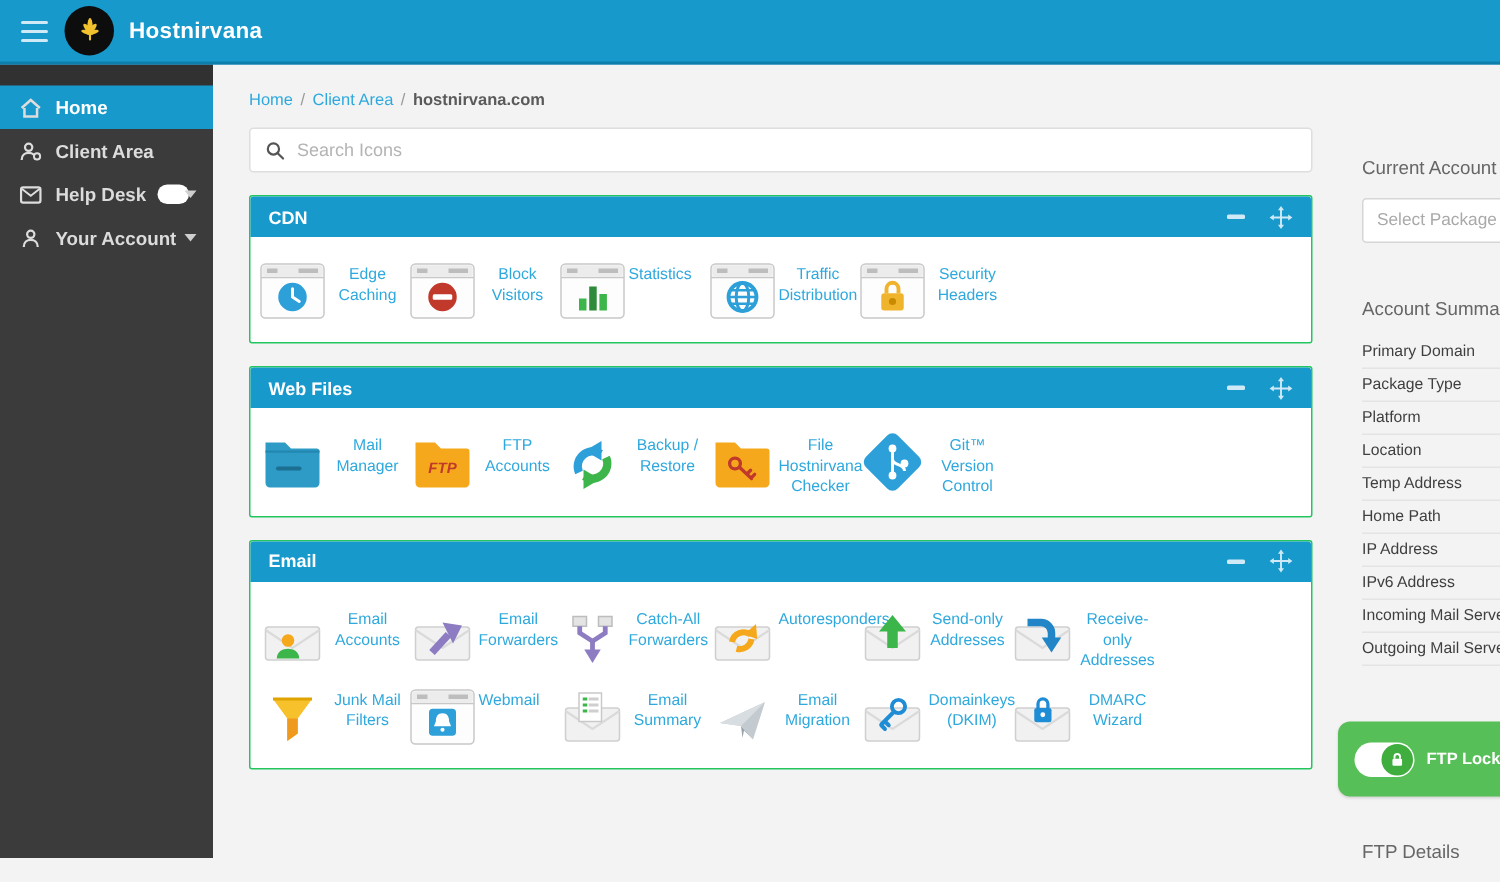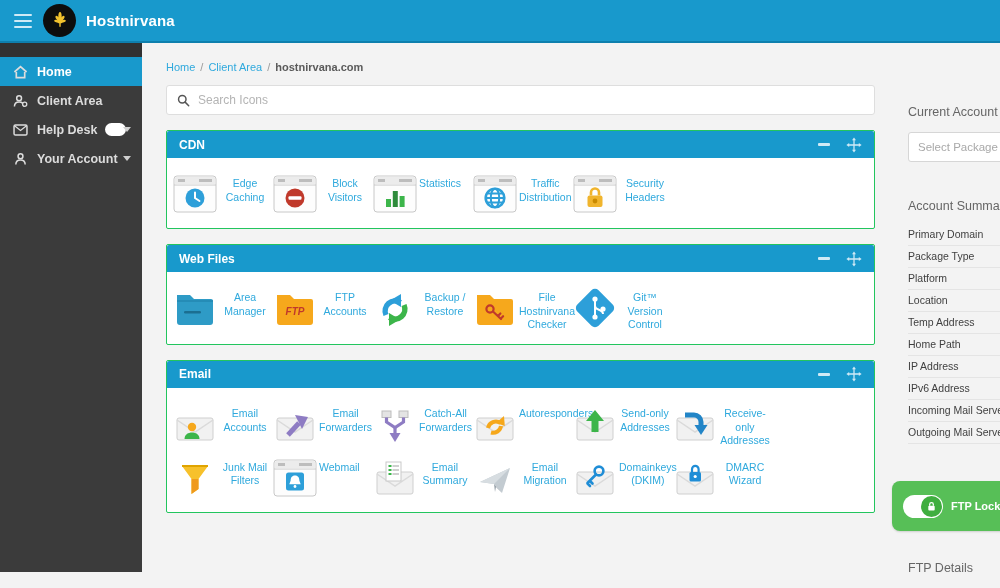--- a/index.html
+++ b/index.html
@@ -268,21 +268,21 @@
           </div>
           <div class="sec-body">
             <div class="tile">
               <div class="tile-ico">
                 <svg width="48" height="44" viewBox="0 0 48 44">
                   <path d="M6 9h13l4 4h17a2 2 0 0 1 2 2v21a3 3 0 0 1-3 3H9a3 3 0 0 1-3-3z" fill="#2e9bc6"></path>
                   <path d="M6 15h36" stroke="#2387b0" stroke-width="1.5"></path>
                   <rect x="13" y="25" width="17" height="2.6" rx="1.3" fill="#1b6f91"></rect>
                 </svg>
               </div>
-              <div class="tile-label">Area Manager</div>
+              <div class="tile-label">Mail Manager</div>
             </div>
             <div class="tile">
               <div class="tile-ico">
                 <svg width="48" height="44" viewBox="0 0 48 44">
                   <path d="M6 9h13l4 4h17a2 2 0 0 1 2 2v21a3 3 0 0 1-3 3H9a3 3 0 0 1-3-3z" fill="#f6a81c"></path>
                   <text x="24" y="29" font-size="10" font-style="italic" font-weight="bold" fill="#c0392b" text-anchor="middle" style="font-family:'Liberation Sans',sans-serif">FTP</text>
                 </svg>
               </div>
               <div class="tile-label">FTP Accounts</div>
             </div>

